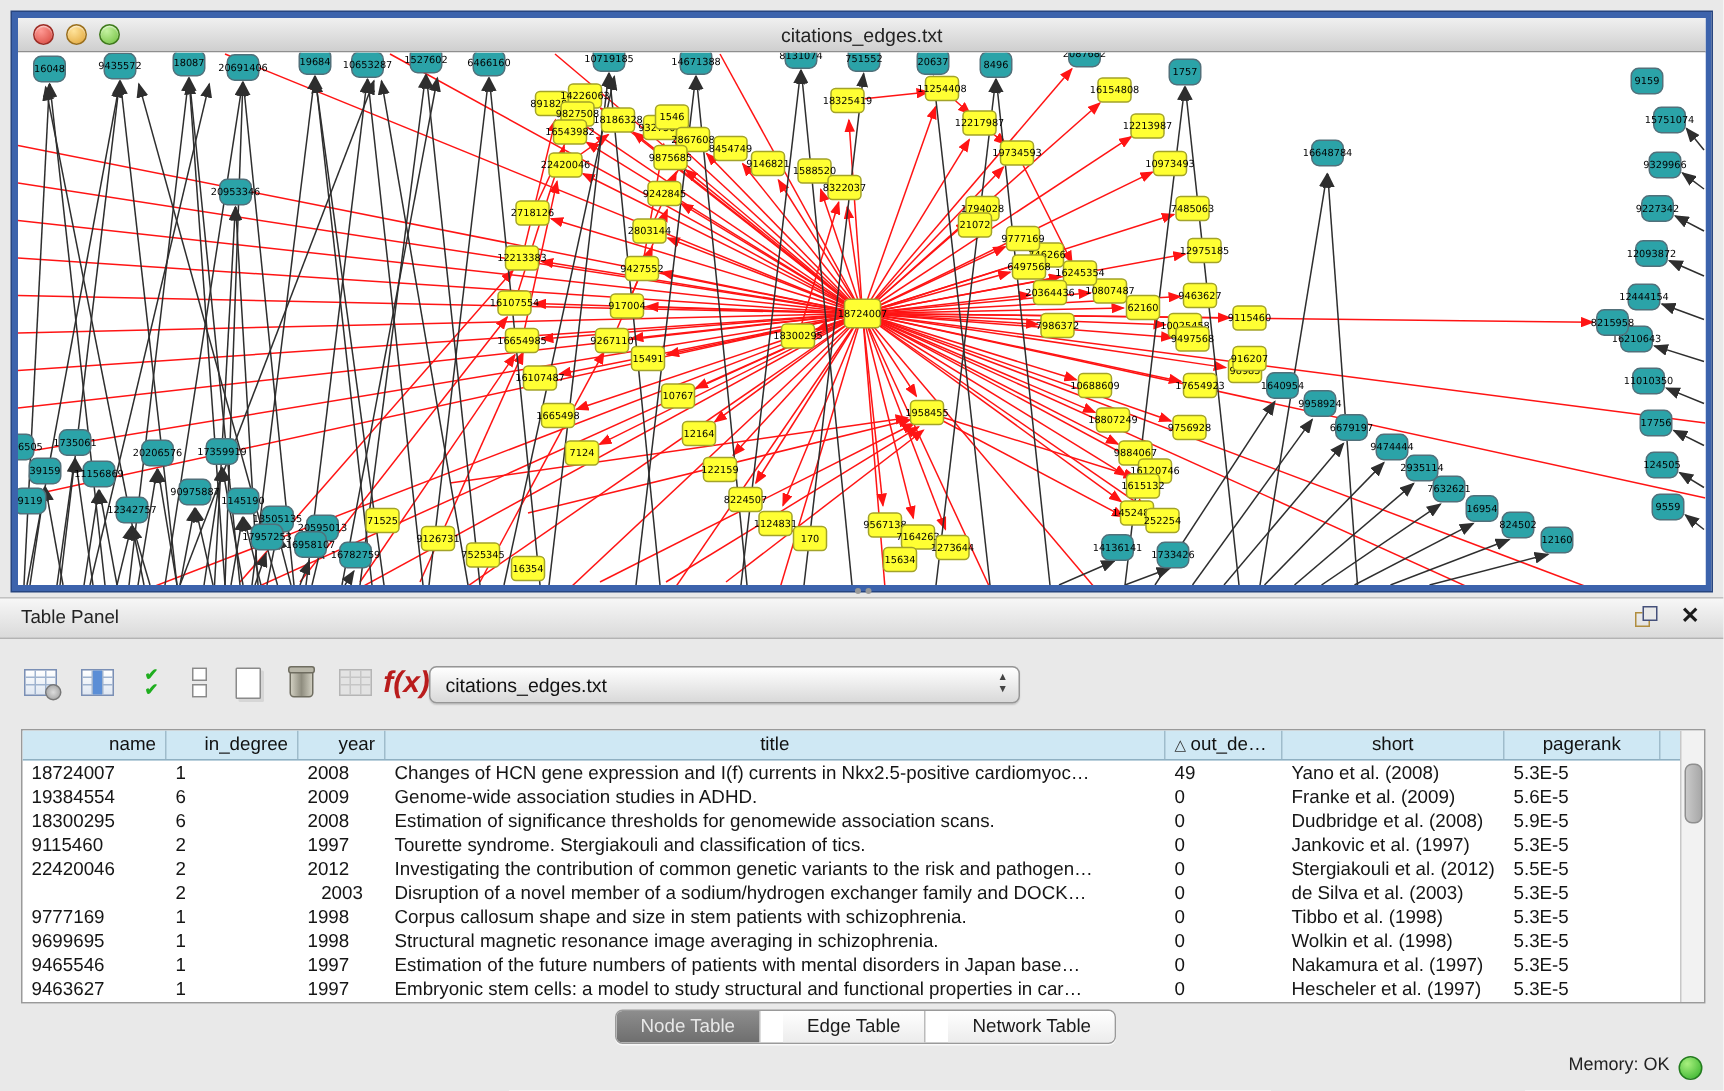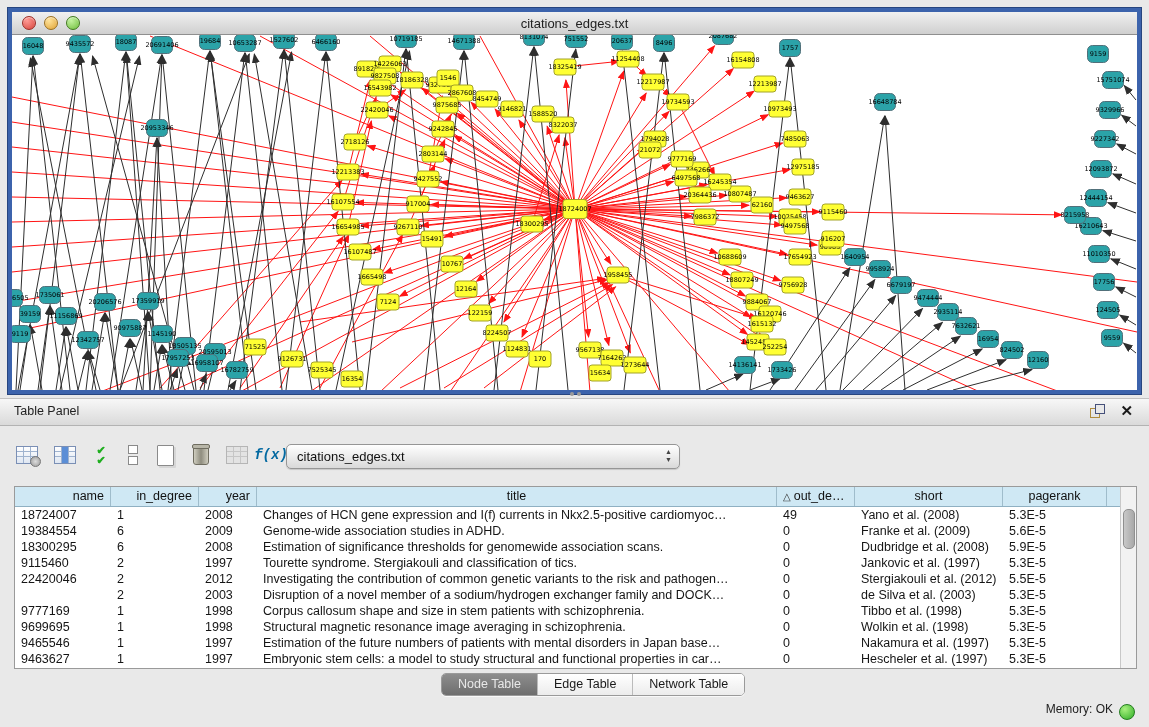--- a/index.html
+++ b/index.html
@@ -23,35 +23,35 @@
   #close-icon{position:absolute;right:16px;top:3px;font-size:15px;font-weight:bold;color:#1a1a1a;line-height:18px;}
   #splitter-knob{position:absolute;left:566px;top:392px;width:18px;height:5px;display:flex;gap:3px;justify-content:center;}
   #splitter-knob i{width:4px;height:4px;background:#9a9a9a;border-radius:50%;}
 
   
   #toolbar{position:absolute;left:0;top:430px;width:1149px;height:50px;}
   .tbtn{position:absolute;top:10px;width:30px;height:30px;display:flex;align-items:center;justify-content:center;}
   #dropdown{position:absolute;left:286px;top:14px;width:392px;height:23px;background:linear-gradient(#ffffff,#d9d9d9);border:1px solid #969696;border-radius:5px;box-shadow:0 1px 1px rgba(0,0,0,.15);display:flex;align-items:center;}
   #dropdown span.val{margin-left:10px;font-size:13px;color:#111;}
   #dd-arrows{position:absolute;right:7px;top:3px;font-size:7px;color:#444;line-height:8px;text-align:center;}
-  .fx{font-family:Liberation Mono, monospace;font-style:italic;font-weight:bold;font-size:14px;color:#0369a1;}
+  .fx{font-family:Liberation Sans, sans-serif;font-style:italic;font-weight:bold;font-size:20px;color:#b91c1c;}
 
   
   #table-wrap{position:absolute;left:14px;top:486px;width:1121px;height:181px;background:#fff;border:1px solid #9a9a9a;overflow:hidden;}
   #grid{position:absolute;left:0;top:0;right:15px;bottom:0;}
   #grid-header{display:flex;height:19px;background:#cfe8f4;border-bottom:1px solid #8fb0c2;}
   .hcell{box-sizing:border-box;border-right:1px solid #9fbccb;font-size:12.5px;color:#111;line-height:18px;padding:0 6px;white-space:nowrap;overflow:hidden;}
   .hcell .sort{font-size:10px;margin-right:3px;color:#333;}
   .grow{display:flex;height:16px;}
   .gcell{box-sizing:border-box;font-size:12.5px;color:#151515;line-height:16px;padding:0 6px;white-space:nowrap;overflow:hidden;}
   #vscroll{position:absolute;right:0;top:0;width:15px;bottom:0;background:#f2f2f2;border-left:1px solid #c8c8c8;}
   #vthumb{position:absolute;left:2px;top:22px;width:10px;height:38px;background:linear-gradient(90deg,#c9c9c9,#a8a8a8);border:1px solid #8f8f8f;border-radius:5px;}
 
   
-  #tabs{position:absolute;left:441px;top:673px;height:21px;display:flex;border:1px solid #9a9a9a;border-radius:5px;overflow:hidden;background:#fff;box-shadow:0 1px 0 rgba(255,255,255,.7);}
+  #tabs{position:absolute;left:410px;top:673px;height:21px;display:flex;border:1px solid #9a9a9a;border-radius:5px;overflow:hidden;background:#fff;box-shadow:0 1px 0 rgba(255,255,255,.7);gap:15px;}
   .tab{font-size:12.5px;line-height:21px;padding:0 16px;color:#1a1a1a;background:linear-gradient(#ffffff,#ececec);border-right:1px solid #bbb;}
   .tab:last-child{border-right:none;}
   .tab.selected{background:linear-gradient(#8d8d8d,#6e6e6e);color:#e8e8e8;}
 
   
   #statusbar{position:absolute;left:0;top:698px;width:1149px;height:29px;}
   #memory{position:absolute;right:36px;top:4px;font-size:12px;color:#222;}
   #mem-dot{position:absolute;right:14px;top:6px;width:14px;height:14px;border-radius:50%;background:radial-gradient(circle at 35% 30%,#a8f07e,#2fae27);border:1px solid #237c1e;}
 
   
@@ -704,21 +704,21 @@
           <div class="gcell" style="width: 88px;">2</div>
           <div class="gcell" style="width: 58px;">2012</div>
           <div class="gcell" style="width: 520px;">Investigating the contribution of common genetic variants to the risk and pathogen…</div>
           <div class="gcell" style="width: 78px;">0</div>
           <div class="gcell" style="width: 148px;">Stergiakouli et al. (2012)</div>
           <div class="gcell" style="width: 104px;">5.5E-5</div>
         </div>
         <div class="grow">
           <div class="gcell" style="width: 96px; margin-top: 32px;">14569117</div>
           <div class="gcell" style="width: 88px;">2</div>
-          <div class="gcell" style="width: 58px;">2003</div>
+          <div class="gcell" style="width: 58px; text-align: center;">2003</div>
           <div class="gcell" style="width: 520px;">Disruption of a novel member of a sodium/hydrogen exchanger family and DOCK…</div>
           <div class="gcell" style="width: 78px;">0</div>
           <div class="gcell" style="width: 148px;">de Silva et al. (2003)</div>
           <div class="gcell" style="width: 104px;">5.3E-5</div>
         </div>
         <div class="grow">
           <div class="gcell" style="width: 96px;">9777169</div>
           <div class="gcell" style="width: 88px;">1</div>
           <div class="gcell" style="width: 58px;">1998</div>
           <div class="gcell" style="width: 520px;">Corpus callosum shape and size in stem patients with schizophrenia.</div>

